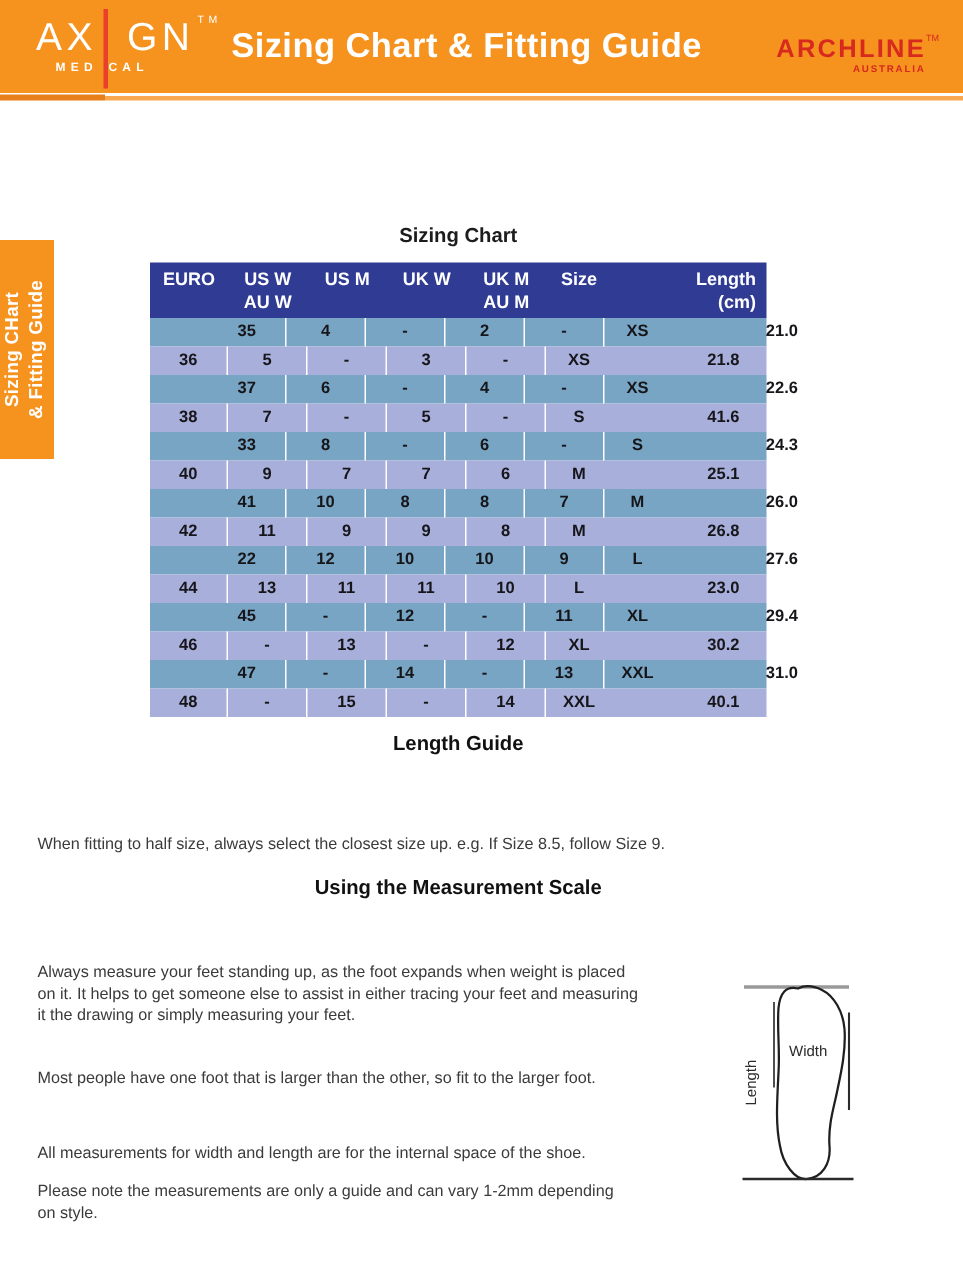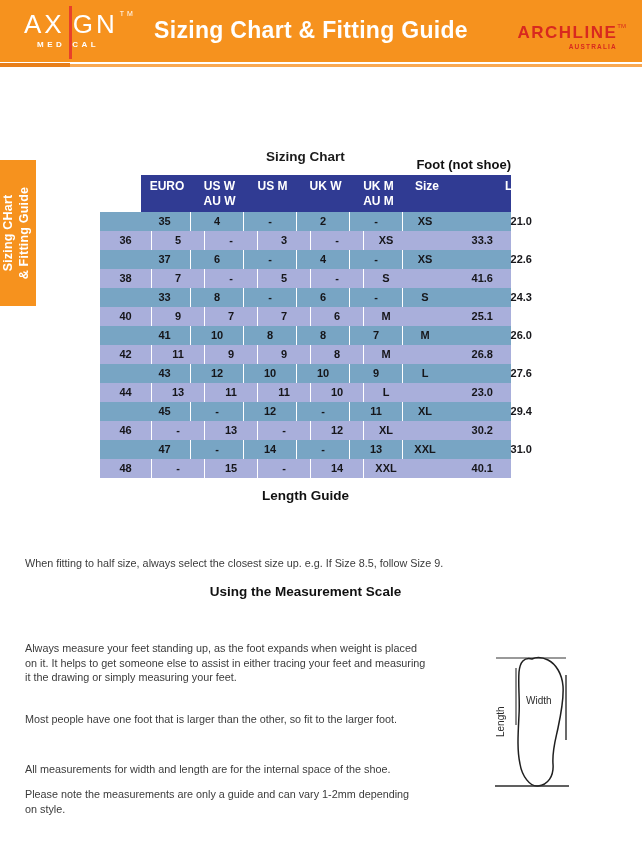--- a/index.html
+++ b/index.html
@@ -8,21 +8,21 @@
     position:relative; width:642px; height:848px; background:#ffffff;
     margin:0 auto; overflow:hidden;
     font-family:"Liberation Sans", sans-serif; color:#383838;
   }
   
   .header { position:absolute; left:0; top:0; width:642px; height:62px; background:#F6921E; }
   .under-dark  { position:absolute; left:0;  top:63px; width:70px;  height:4px;   background:#E87F1A; }
   .under-light { position:absolute; left:70px; top:64px; right:0;   height:2.5px; background:#F9A851; }
 
   .axign-logo { position:absolute; left:24px; top:9px; width:110px; height:50px; }
-  .axign-word { display:flex; gap:8px; color:#fff; font-size:26px; letter-spacing:3px; line-height:30px; }
+  .axign-word { display:flex; gap:20px; color:#fff; font-size:26px; letter-spacing:3px; line-height:30px; }
   .axign-tm { font-size:7px; vertical-align:top; line-height:10px; margin-left:2px; }
   .axign-bar { position:absolute; left:45px; top:-3px; width:2.5px; height:53px; background:#E8402A; }
   .axign-medical { display:flex; gap:7px; margin:1px 0 0 13px; color:#fff; font-size:8px; font-weight:bold; letter-spacing:3.5px; }
 
   .header-title {
     position:absolute; left:130px; right:150px; top:17px; text-align:center;
     color:#fff; font-size:23px; font-weight:bold; letter-spacing:0.3px;
   }
 
   .archline-logo { position:absolute; right:16px; top:23px; width:125px; text-align:right; color:#D8291F; }
@@ -39,21 +39,21 @@
   }
 
   
   .table-title { position:absolute; left:100px; top:149px; width:411px; text-align:center;
     font-size:13.5px; font-weight:bold; color:#1c1c1c; }
   .foot-note { position:absolute; left:300px; top:157px; width:211px; text-align:right;
     font-size:13px; font-weight:bold; color:#111; }
 
   .sizing-table { position:absolute; left:100px; top:175px; width:411px; }
   .t-head, .t-row { display:grid; grid-template-columns:52px 53px 53px 53px 53px 44px 103px; }
-  .t-head { height:37px; background:#303B93;margin-left:41px; }
+  .t-head { height:37px; background:#303B93; }
   .t-hcell { color:#fff; font-weight:bold; font-size:12px; line-height:14.5px;
     text-align:center; padding-top:4px; white-space:pre-line; }
   .t-hcell:last-child { text-align:right; padding-right:7px; }
   .t-row { height:19px; }
   .t-row.odd  { background:#78A5C4;padding-left:39px; }
   .t-row.even { background:#A9AFDB; }
   .t-cell { font-weight:bold; font-size:11px; line-height:19px; text-align:center; color:#16161a; }
   .t-row .t-cell:nth-child(-n+5) { border-right:1px solid #fff; }
   .t-cell:last-child { text-align:right; padding-right:18px; }
 
@@ -104,21 +104,20 @@
   <div class="under-light"></div>
 
   <div class="side-tab">
     <div class="side-tab-inner">
       <div>Sizing CHart</div>
       <div>&amp; Fitting Guide</div>
     </div>
   </div>
 
   <div class="table-title">Sizing Chart</div>
-  <div class="foot-note">Foot (not shoe)</div>
   <div class="sizing-table">
       <div class="t-head">
         <div class="t-hcell">EURO</div>
         <div class="t-hcell">US W
 AU W</div>
         <div class="t-hcell">US M</div>
         <div class="t-hcell">UK W</div>
         <div class="t-hcell">UK M
 AU M</div>
         <div class="t-hcell">Size</div>
@@ -134,21 +133,21 @@
         <div class="t-cell">XS</div>
         <div class="t-cell">21.0</div>
       </div>
       <div class="t-row even">
         <div class="t-cell">36</div>
         <div class="t-cell">5</div>
         <div class="t-cell">-</div>
         <div class="t-cell">3</div>
         <div class="t-cell">-</div>
         <div class="t-cell">XS</div>
-        <div class="t-cell">33.3</div>
+        <div class="t-cell">21.8</div>
       </div>
       <div class="t-row odd">
         <div class="t-cell">37</div>
         <div class="t-cell">6</div>
         <div class="t-cell">-</div>
         <div class="t-cell">4</div>
         <div class="t-cell">-</div>
         <div class="t-cell">XS</div>
         <div class="t-cell">22.6</div>
       </div>
@@ -191,21 +190,21 @@
       <div class="t-row even">
         <div class="t-cell">42</div>
         <div class="t-cell">11</div>
         <div class="t-cell">9</div>
         <div class="t-cell">9</div>
         <div class="t-cell">8</div>
         <div class="t-cell">M</div>
         <div class="t-cell">26.8</div>
       </div>
       <div class="t-row odd">
-        <div class="t-cell">43</div>
+        <div class="t-cell">22</div>
         <div class="t-cell">12</div>
         <div class="t-cell">10</div>
         <div class="t-cell">10</div>
         <div class="t-cell">9</div>
         <div class="t-cell">L</div>
         <div class="t-cell">27.6</div>
       </div>
       <div class="t-row even">
         <div class="t-cell">44</div>
         <div class="t-cell">13</div>

